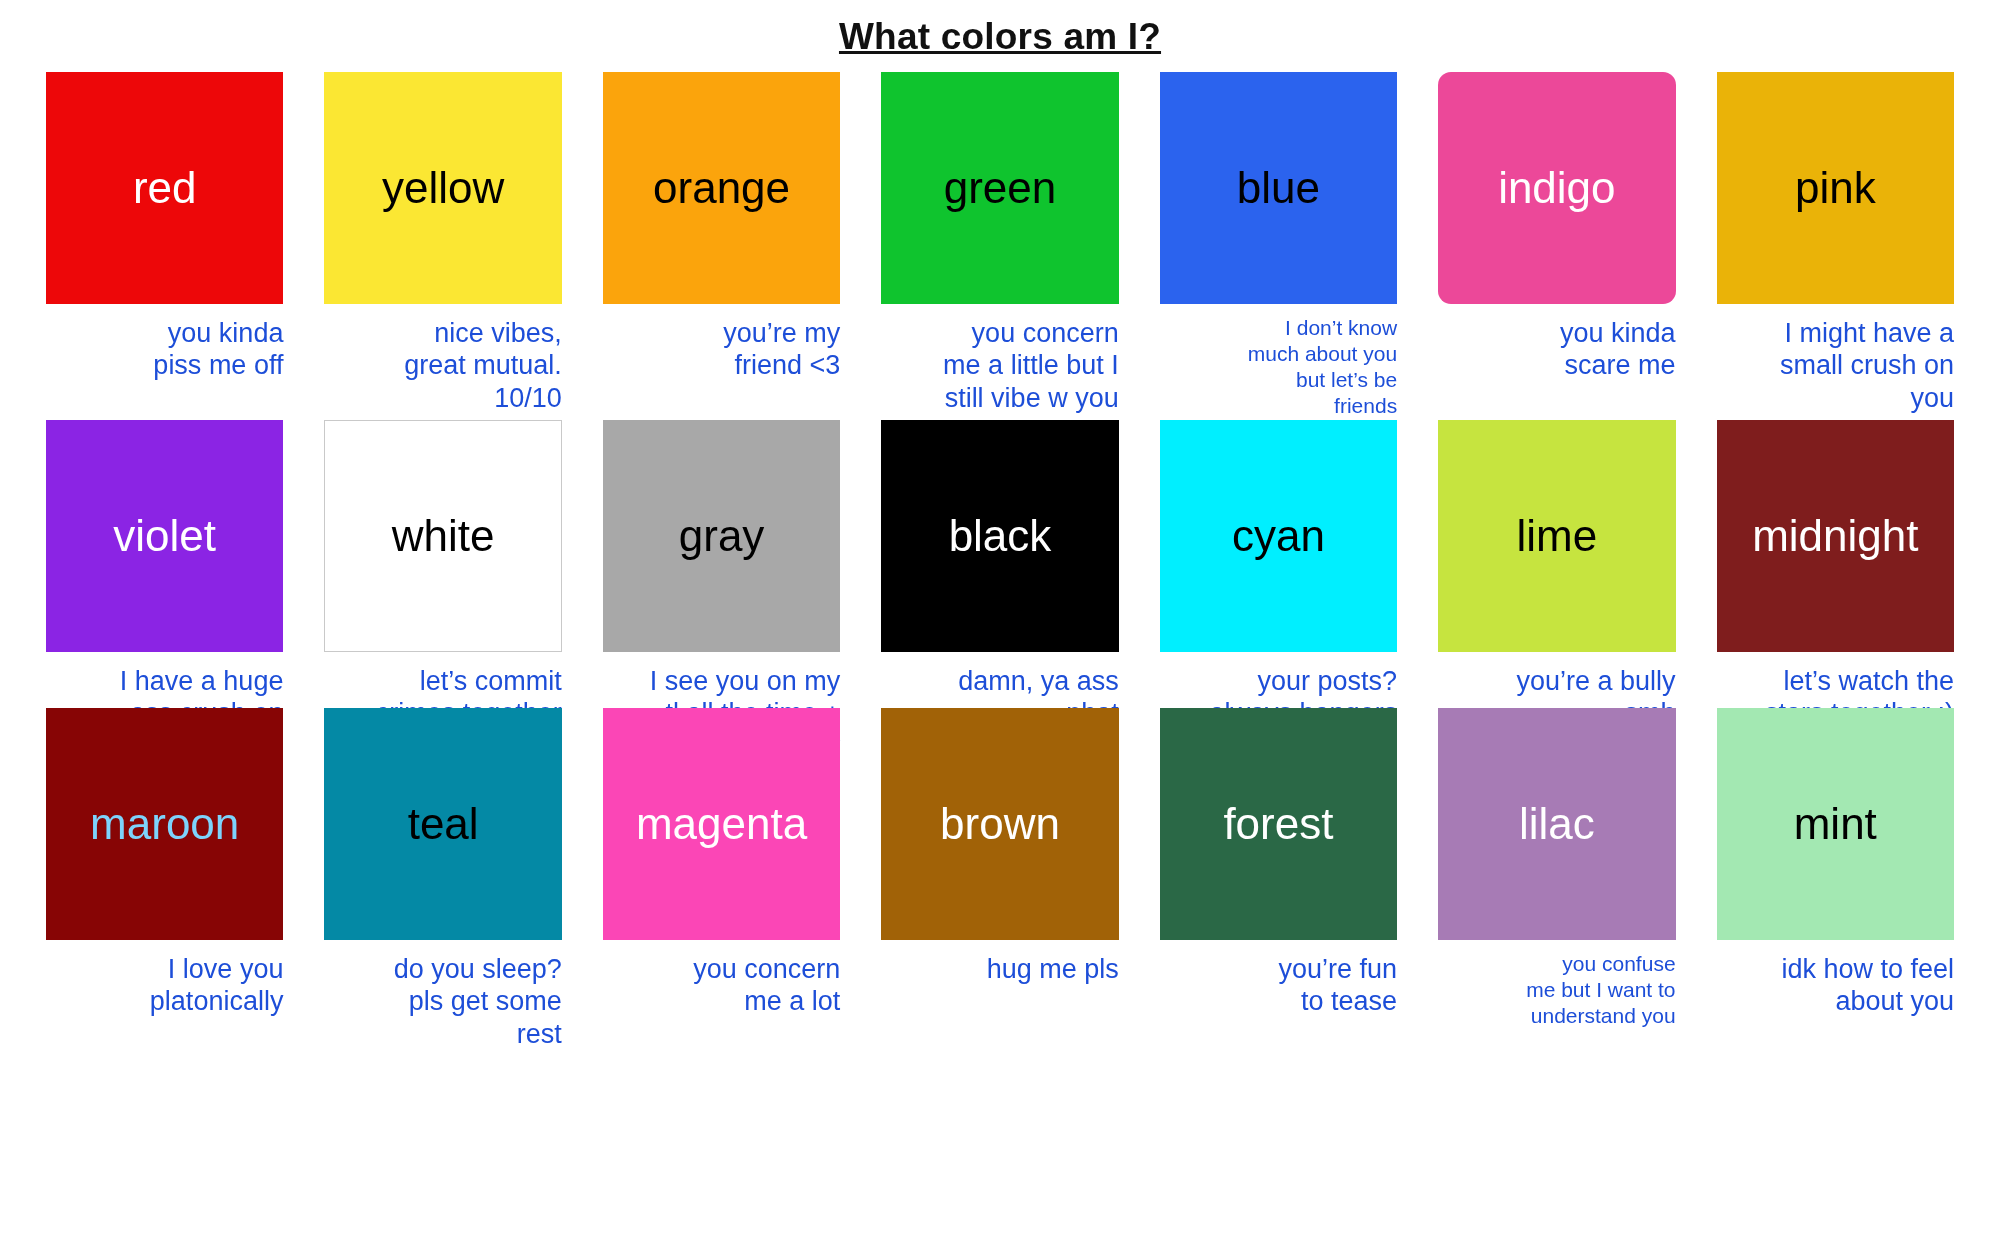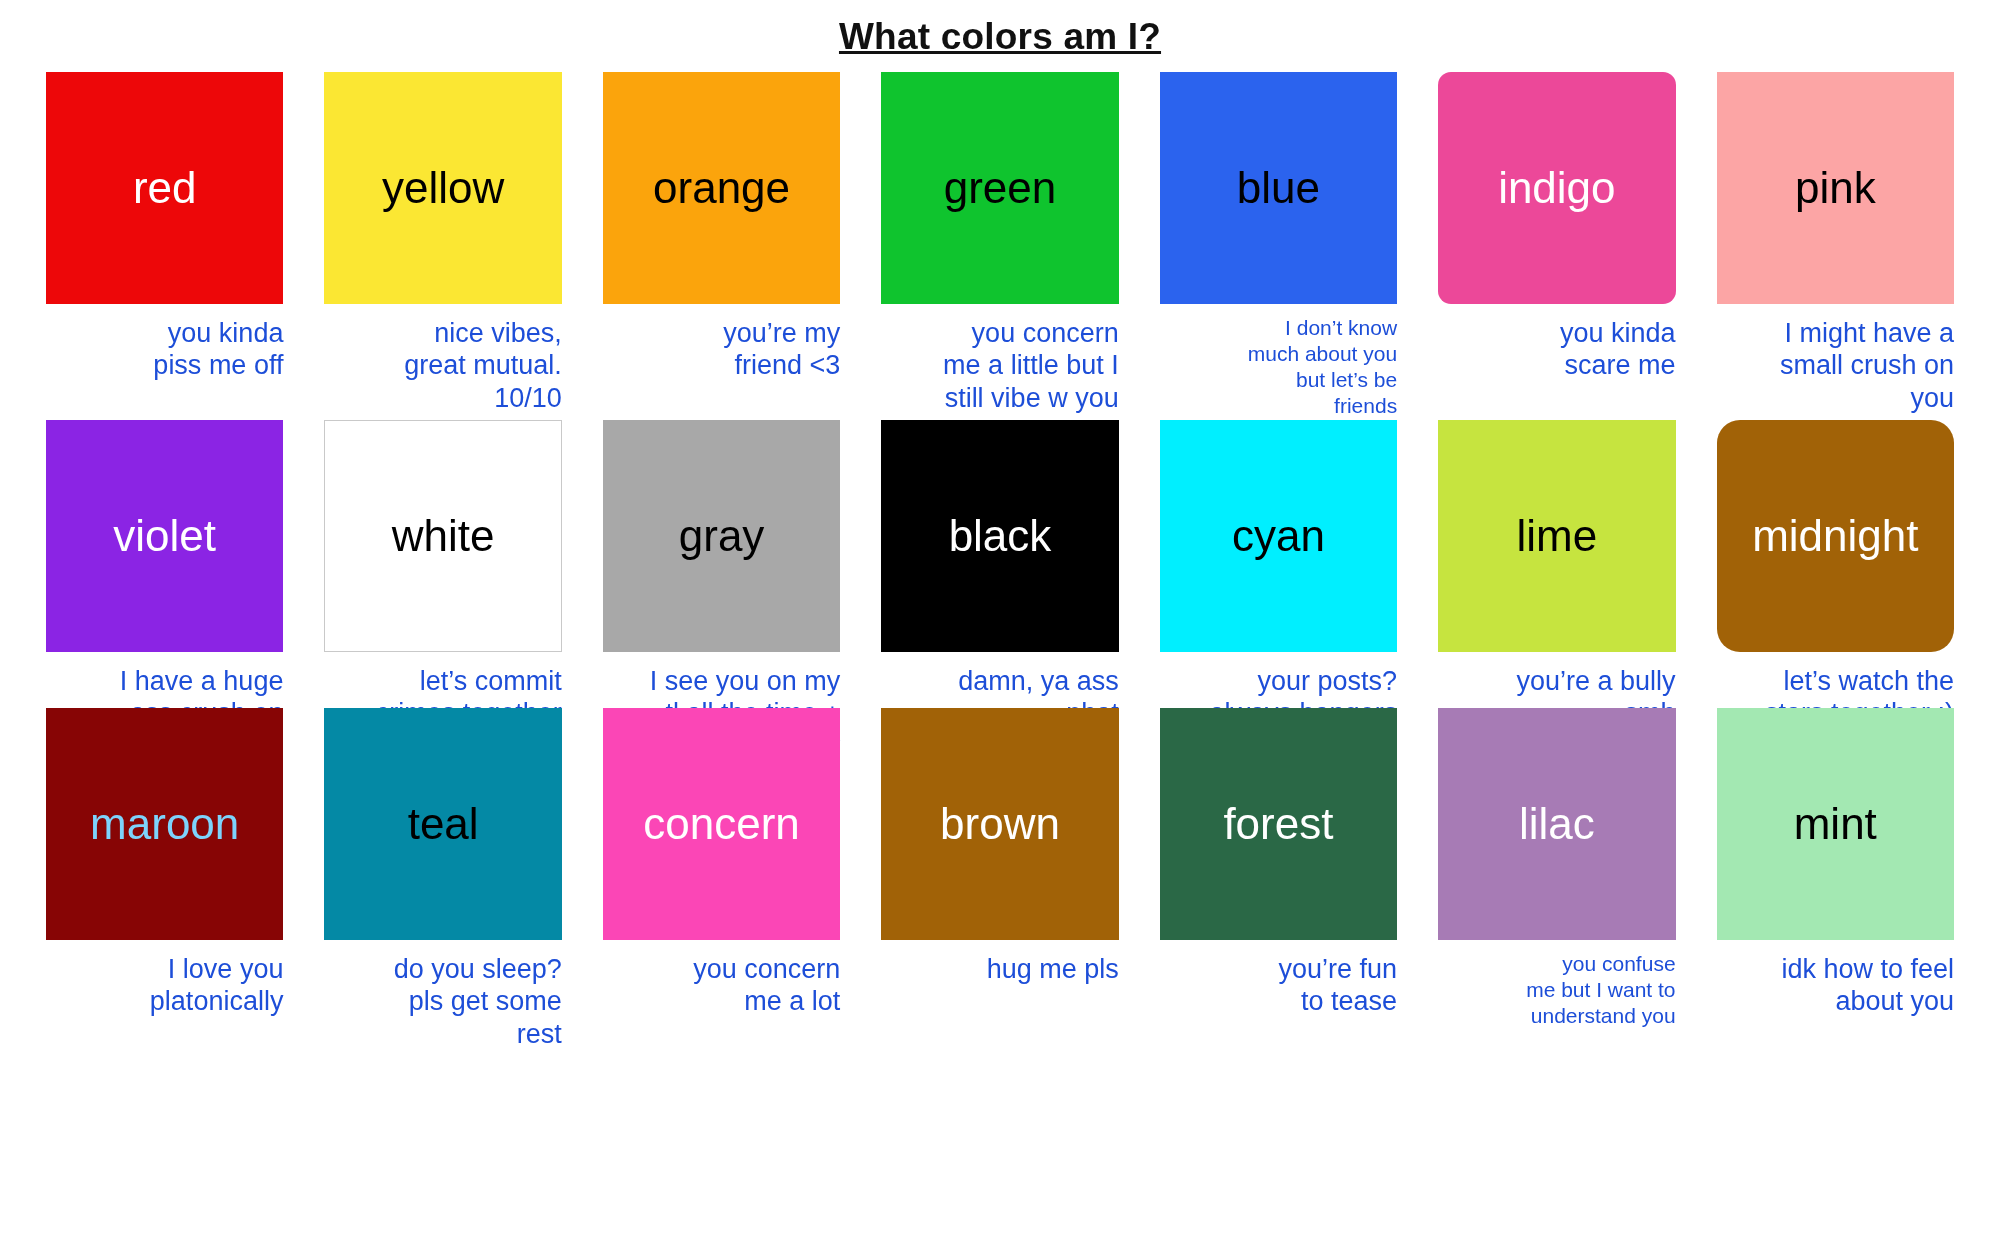--- a/index.html
+++ b/index.html
@@ -127,21 +127,21 @@
 friends</div>
         </div>
         <div class="cell">
           <div class="swatch" style="background: #ec4899; border-radius: 13px;">
             <span class="swatch-label" style="color: rgb(255, 255, 255);">indigo</span>
           </div>
           <div class="caption">you kinda
 scare me</div>
         </div>
         <div class="cell">
-          <div class="swatch" style="background: #fca5a5;">
+          <div class="swatch" style="background: #eab308;">
             <span class="swatch-label" style="color: rgb(0, 0, 0);">pink</span>
           </div>
           <div class="caption">I might have a
 small crush on
 you</div>
         </div>
       </div>
       <div class="rowblock r2">
         <div class="cell">
           <div class="swatch" style="background: rgb(139, 36, 228);">
@@ -181,21 +181,21 @@
 always bangers</div>
         </div>
         <div class="cell">
           <div class="swatch" style="background: rgb(198, 228, 63);">
             <span class="swatch-label" style="color: rgb(0, 0, 0);">lime</span>
           </div>
           <div class="caption">you’re a bully
 smh</div>
         </div>
         <div class="cell">
-          <div class="swatch" style="background: #a16207; border-radius: 23px;">
+          <div class="swatch" style="background: #7f1d1d;">
             <span class="swatch-label" style="color: rgb(255, 255, 255);">midnight</span>
           </div>
           <div class="caption">let’s watch the
 stars together :)</div>
         </div>
       </div>
       <div class="rowblock r3">
         <div class="cell">
           <div class="swatch" style="background: rgb(135, 5, 5);">
             <span class="swatch-label" style="color: #7dd3fc;">maroon</span>
@@ -206,21 +206,21 @@
         <div class="cell">
           <div class="swatch" style="background: rgb(4, 137, 165);">
             <span class="swatch-label" style="color: rgb(0, 0, 0);">teal</span>
           </div>
           <div class="caption">do you sleep?
 pls get some
 rest</div>
         </div>
         <div class="cell">
           <div class="swatch" style="background: rgb(251, 70, 182);">
-            <span class="swatch-label" style="color: rgb(255, 255, 255);">concern</span>
+            <span class="swatch-label" style="color: rgb(255, 255, 255);">magenta</span>
           </div>
           <div class="caption">you concern
 me a lot</div>
         </div>
         <div class="cell">
           <div class="swatch" style="background: #a16207;">
             <span class="swatch-label" style="color: rgb(255, 255, 255);">brown</span>
           </div>
           <div class="caption">hug me pls</div>
         </div>

